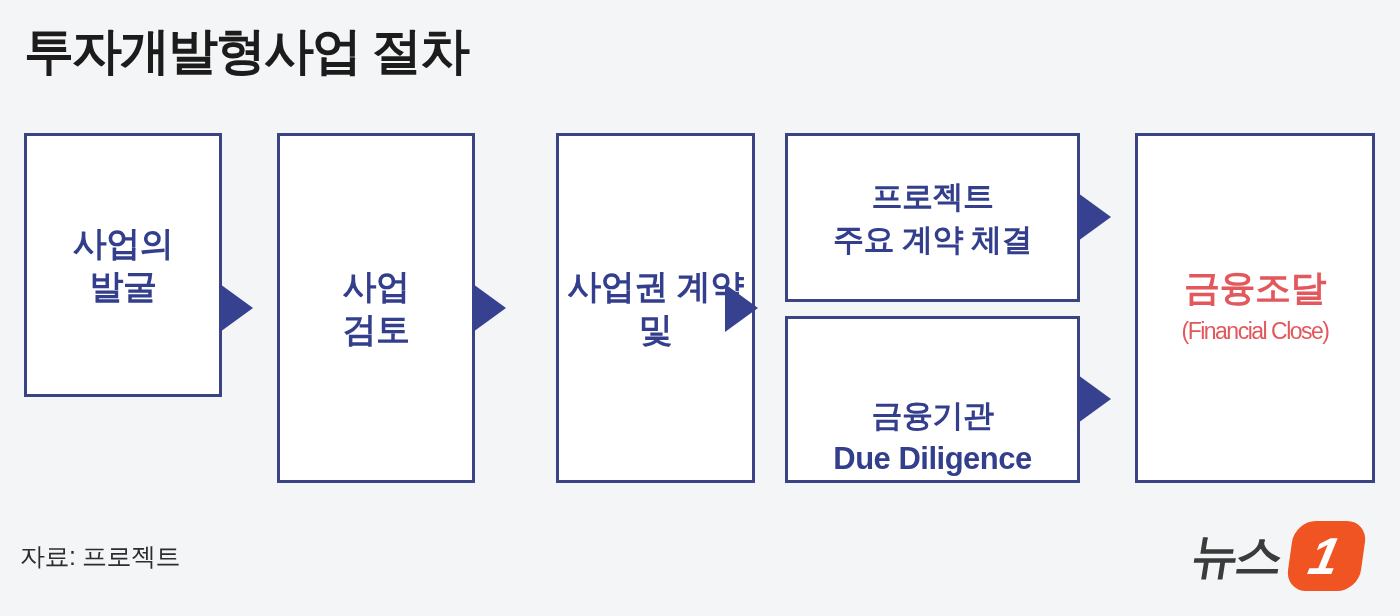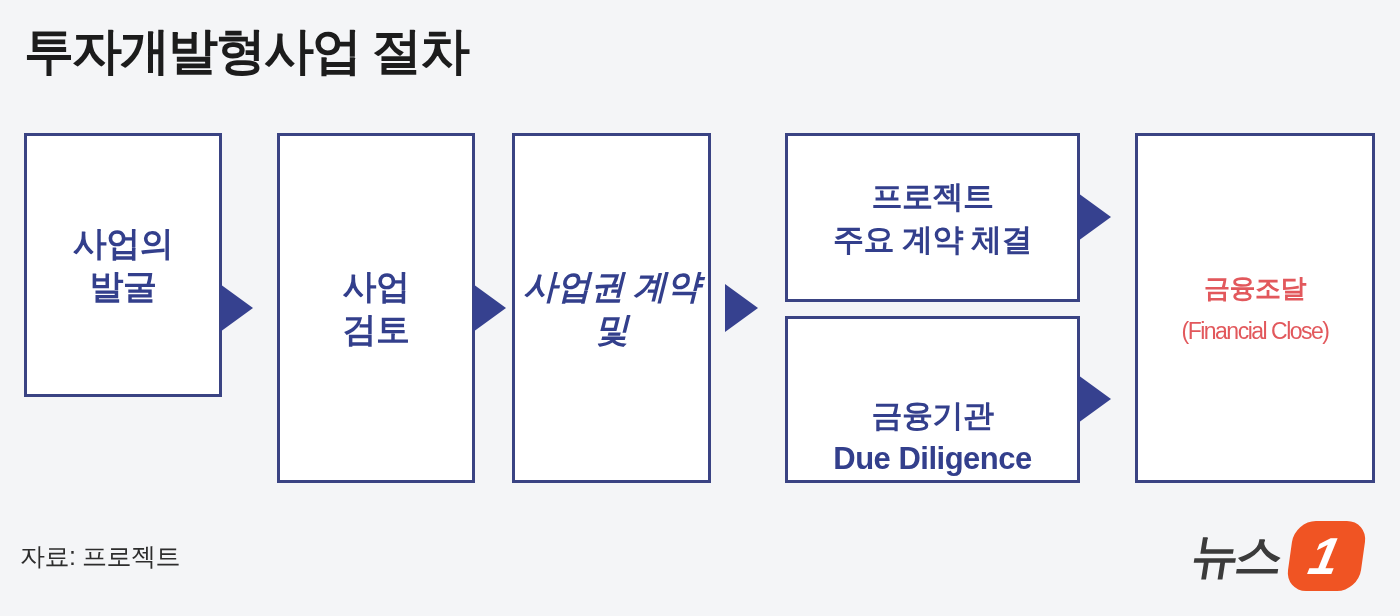--- a/index.html
+++ b/index.html
@@ -45,29 +45,29 @@
     justify-content: center;
     text-align: center;
     color: var(--navy-text);
     font-weight: 700;
     font-size: 34px;
     line-height: 43px;
     letter-spacing: -0.5px;
   }
   #box1 { left: 24px;  top: 133px; width: 198px; height: 264px; }
   #box2 { left: 277px; top: 133px; width: 198px; height: 350px; }
-  #box3 { left: 512px; top: 133px; width: 199px; height: 350px; font-style: italic; }
+  #box3 { left: 556px; top: 133px; width: 199px; height: 350px; }
   #box4 { left: 785px; top: 133px; width: 295px; height: 169px; font-size: 31px; line-height: 43px; }
   #box5 { left: 785px; top: 316px; width: 295px; height: 167px; font-size: 31px; line-height: 43px; align-items: flex-end; }
   #box6 { left: 1135px; top: 133px; width: 240px; height: 350px; }
 
   .final-title {
     display: block;
     color: var(--accent-red);
-    font-size: 26px;
+    font-size: 36px;
     font-weight: 800;
     line-height: 46px;
     letter-spacing: -0.5px;
   }
   .final-sub {
     display: block;
     color: var(--accent-red);
     font-size: 23px;
     font-weight: 400;
     line-height: 40px;

